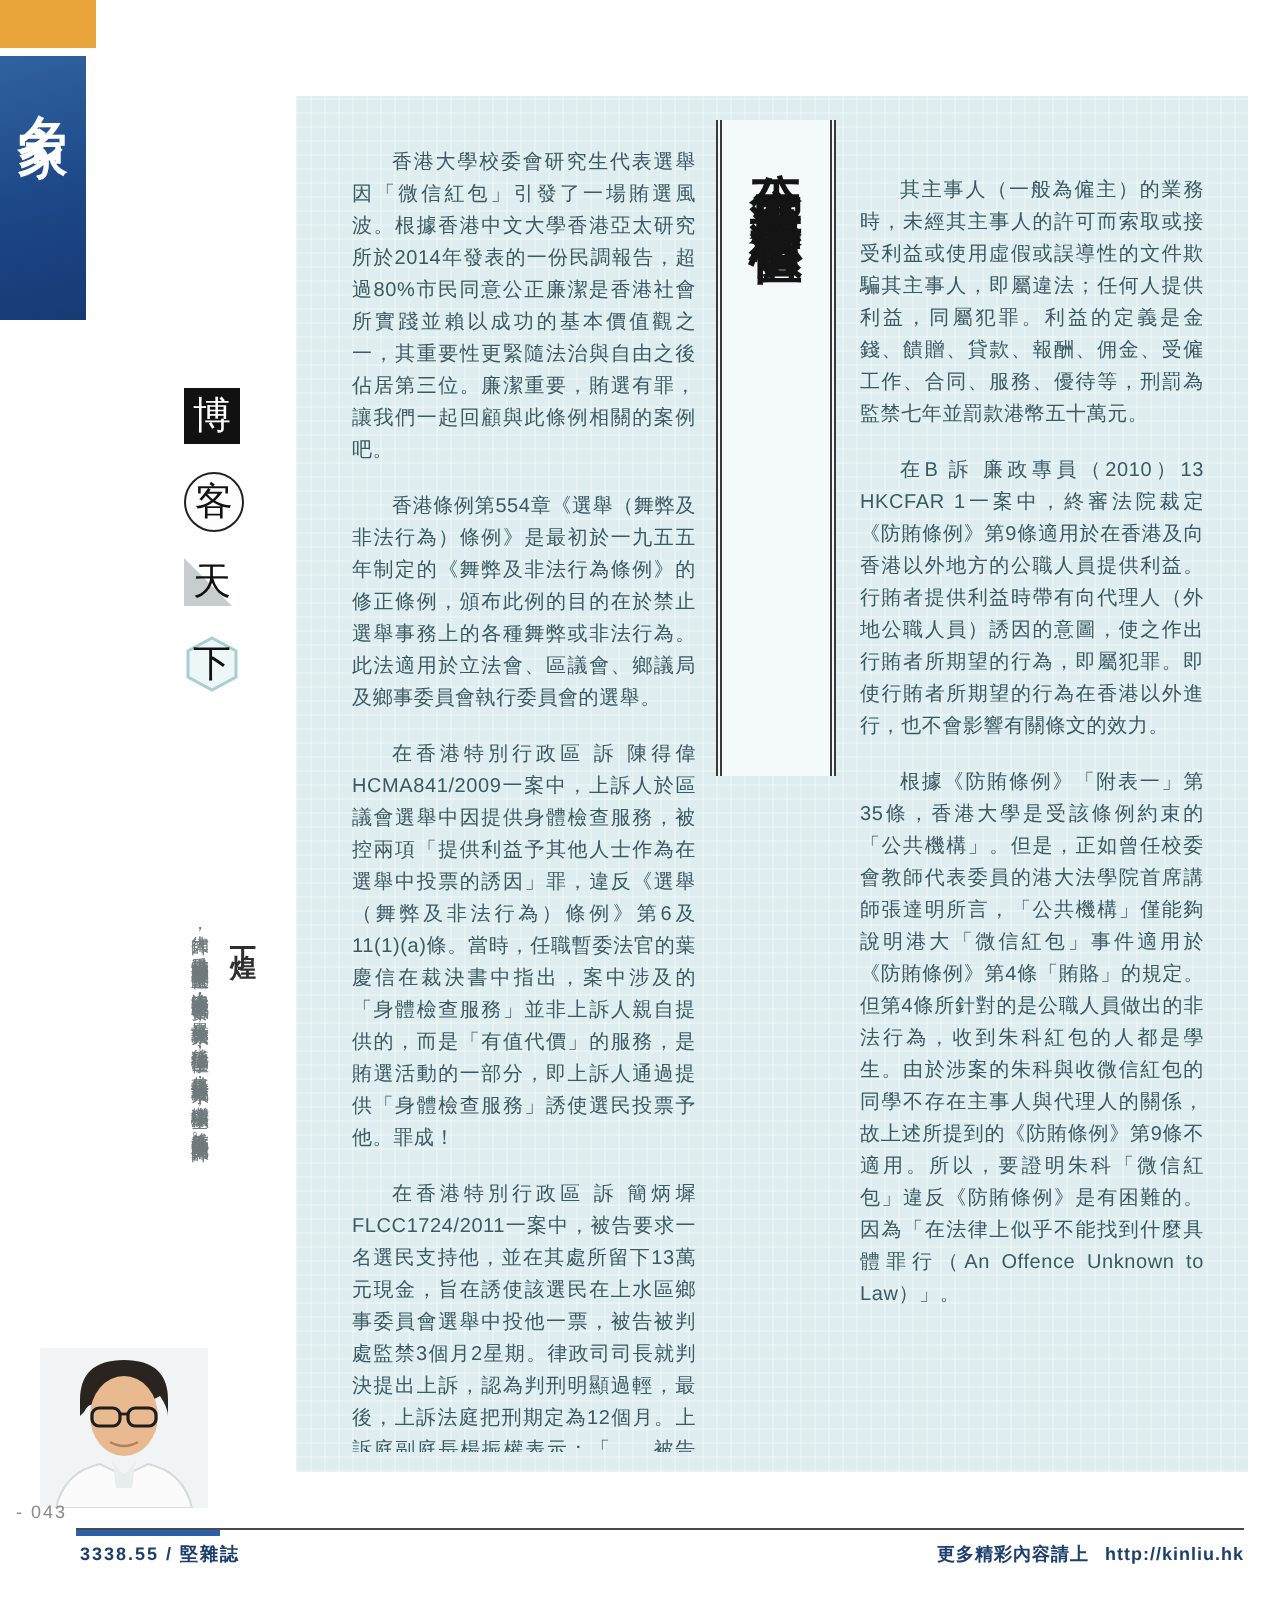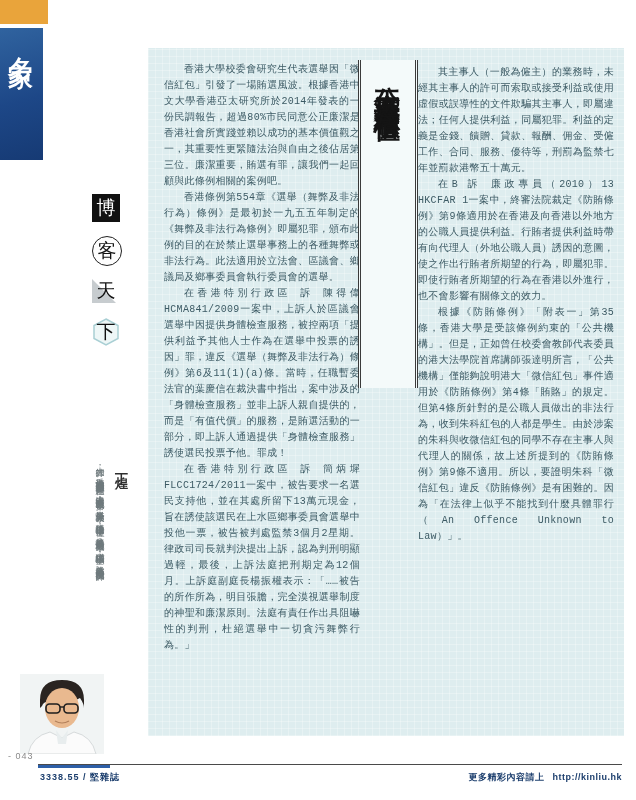--- a/index.html
+++ b/index.html
@@ -39,22 +39,22 @@
     background-image:
       repeating-linear-gradient(0deg,rgba(255,255,255,.28) 0 1px,transparent 1px 7px),
       repeating-linear-gradient(90deg,rgba(255,255,255,.28) 0 1px,transparent 1px 7px);
   }
   .col{
     position:absolute;width:196px;
     font-size:10px;line-height:16px;letter-spacing:.3px;
     color:#3c5a64;text-align:justify;overflow:hidden;
   }
   .col-left{left:16px;top:14px;height:664px;}
-  .col-right{left:270px;top:17px;height:664px;}
-  .para{margin:0;text-indent:2em;font-family:Liberation Mono, monospace;}
+  .col-right{left:270px;top:28px;height:664px;}
+  .para{margin:12px;text-indent:2em;}
 
   .headline-box{
     position:absolute;left:210px;top:12px;width:54px;height:328px;
     background:#f4fafa;
     border-left:3px double #3a3a3a;border-right:3px double #3a3a3a;
     display:flex;align-items:flex-start;justify-content:center;
   }
   .headline-box .vtxt{
     writing-mode:vertical-rl;font-family:"DejaVu Serif","Liberation Serif",serif;
     font-size:26px;font-weight:600;color:#141414;letter-spacing:3px;margin-top:6px;
@@ -111,21 +111,21 @@
       <svg width="28" height="28" viewBox="0 0 28 28">
         <polygon points="14,1 26,7.5 26,20.5 14,27 2,20.5 2,7.5" fill="#eef7f7" stroke="#a9cfd4" stroke-width="1.5"></polygon>
       </svg>
       <span>下</span>
     </div>
   </div>
 
   <div class="panel">
     <div class="col col-left">
         <p class="para">香港大學校委會研究生代表選舉因「微信紅包」引發了一場賄選風波。根據香港中文大學香港亞太研究所於2014年發表的一份民調報告，超過80%市民同意公正廉潔是香港社會所實踐並賴以成功的基本價值觀之一，其重要性更緊隨法治與自由之後佔居第三位。廉潔重要，賄選有罪，讓我們一起回顧與此條例相關的案例吧。</p>
-        <p class="para">香港條例第554章《選舉（舞弊及非法行為）條例》是最初於一九五五年制定的《舞弊及非法行為條例》即屬犯罪，頒布此例的目的在於禁止選舉事務上的各種舞弊或非法行為。此法適用於立法會、區議會、鄉議局及鄉事委員會執行委員會的選舉。</p>
+        <p class="para">香港條例第554章《選舉（舞弊及非法行為）條例》是最初於一九五五年制定的《舞弊及非法行為條例》的修正條例，頒布此例的目的在於禁止選舉事務上的各種舞弊或非法行為。此法適用於立法會、區議會、鄉議局及鄉事委員會執行委員會的選舉。</p>
         <p class="para">在香港特別行政區 訴 陳得偉 HCMA841/2009一案中，上訴人於區議會選舉中因提供身體檢查服務，被控兩項「提供利益予其他人士作為在選舉中投票的誘因」罪，違反《選舉（舞弊及非法行為）條例》第6及11(1)(a)條。當時，任職暫委法官的葉慶信在裁決書中指出，案中涉及的「身體檢查服務」並非上訴人親自提供的，而是「有值代價」的服務，是賄選活動的一部分，即上訴人通過提供「身體檢查服務」誘使選民投票予他。罪成！</p>
         <p class="para">在香港特別行政區 訴 簡炳墀 FLCC1724/2011一案中，被告要求一名選民支持他，並在其處所留下13萬元現金，旨在誘使該選民在上水區鄉事委員會選舉中投他一票，被告被判處監禁3個月2星期。律政司司長就判決提出上訴，認為判刑明顯過輕，最後，上訴法庭把刑期定為12個月。上訴庭副庭長楊振權表示：「……被告的所作所為，明目張膽，完全漠視選舉制度的神聖和廉潔原則。法庭有責任作出具阻嚇性的判刑，杜絕選舉中一切貪污舞弊行為。」</p>
       </div>
 
     <div class="headline-box">
       <div class="vtxt">公正廉潔乃香港核心價值</div>
     </div>
 
     <div class="col col-right">
         <p class="para">其主事人（一般為僱主）的業務時，未經其主事人的許可而索取或接受利益或使用虛假或誤導性的文件欺騙其主事人，即屬違法；任何人提供利益，同屬犯罪。利益的定義是金錢、饋贈、貸款、報酬、佣金、受僱工作、合同、服務、優待等，刑罰為監禁七年並罰款港幣五十萬元。</p>

